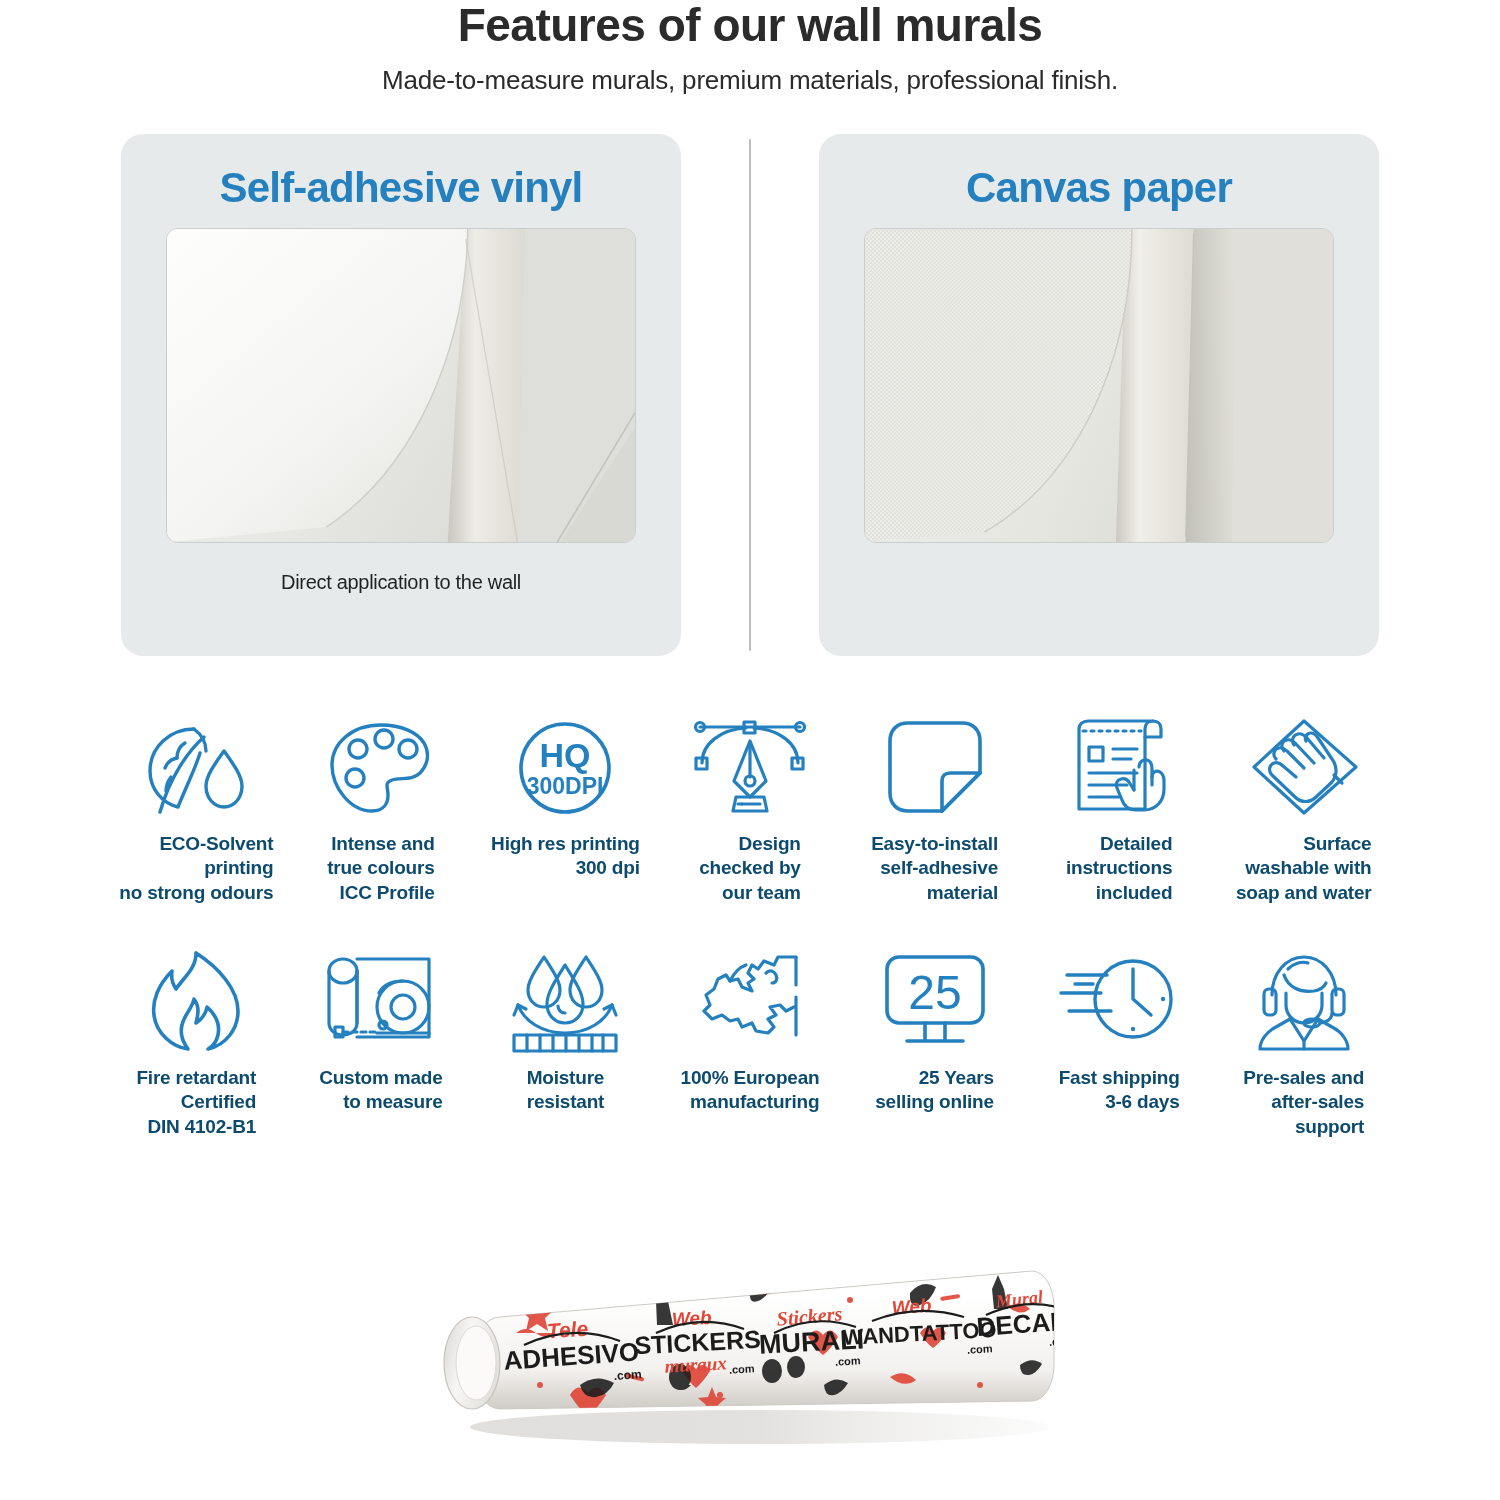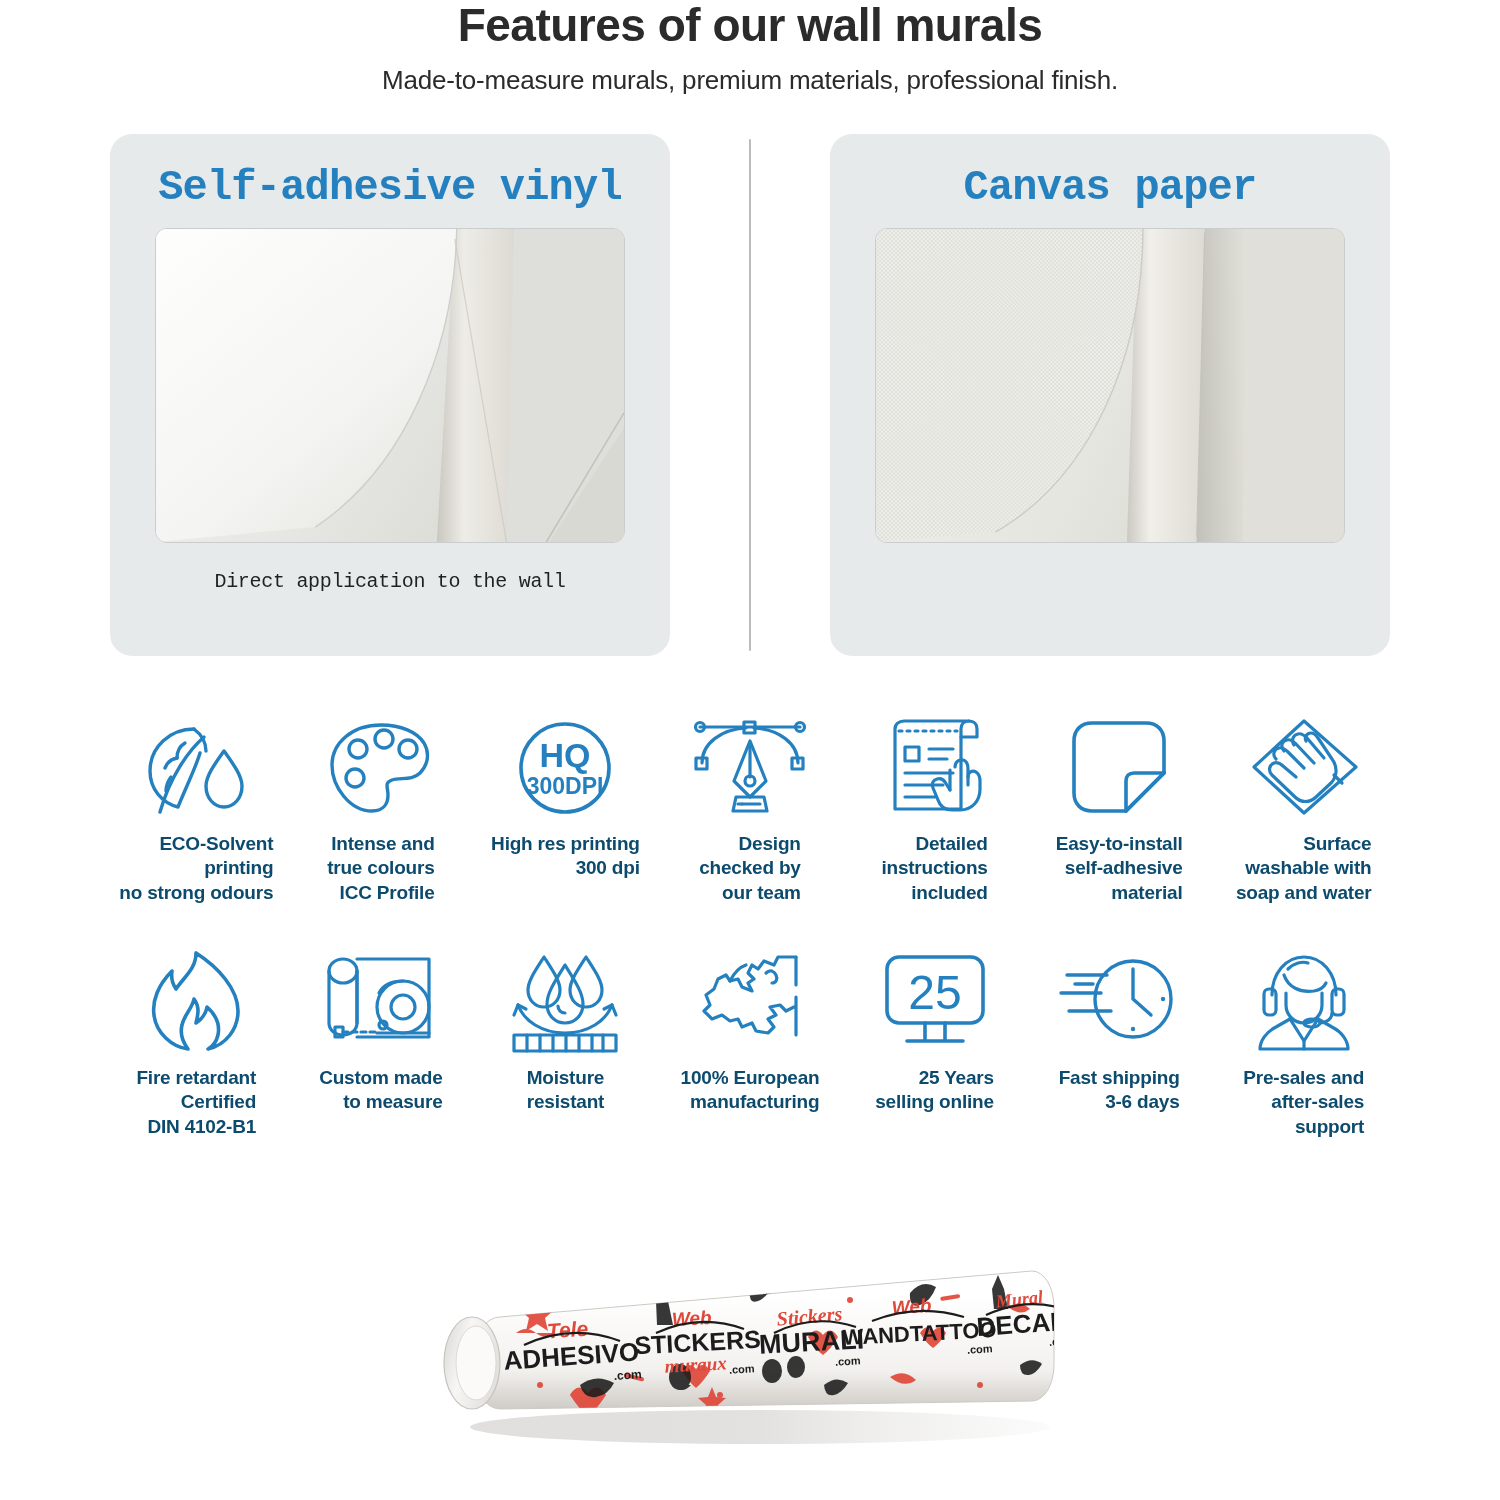--- a/index.html
+++ b/index.html
@@ -18,21 +18,21 @@
     letter-spacing: -0.5px; line-height: 1.1;
   }
   .subtitle {
     margin-top: 14px; font-size: 26px; color: #2b2b2b;
     font-weight: normal; letter-spacing: -0.2px;
   }
 
   
   .panels {
     display: flex; justify-content: center; align-items: center;
-    gap: 11px; margin-top: 38px; position: relative; font-family: Liberation Mono, monospace;
+    gap: 0; margin-top: 38px; position: relative;
   }
   .panel {
     width: 560px; height: 522px;
     background: #e7eaea; border-radius: 22px;
     display: flex; flex-direction: column; align-items: center;
     padding: 22px 24px 0 24px;
   }
   .panel-title {
     color: #2480bf; font-size: 42px; font-weight: bold;
     letter-spacing: -0.8px; line-height: 1.15; text-align: center;
@@ -230,48 +230,48 @@
           <circle cx="54" cy="89" r="1.6" fill="#2480bf" stroke="none"></circle>
         </svg>
       </div>
       <div class="lbl" style="white-space:pre-line">Design
 checked by
 our team</div>
     </div>
 
     <div class="feature">
       <div class="ico">
+        <svg width="110" height="105" viewBox="0 0 110 105" fill="none" stroke="#2480bf" stroke-width="3.6" stroke-linecap="round" stroke-linejoin="round">
+          <path d="M28 8 L82 8 C93 8 100 15 100 26 L100 58 L62 96 L28 96 C17 96 10 89 10 78 L10 26 C10 15 17 8 28 8 Z"></path>
+          <path d="M100 58 L70 58 C65 58 62 61 62 66 L62 96"></path>
+          <path d="M100 58 L62 96"></path>
+        </svg>
+      </div>
+      <div class="lbl" style="white-space:pre-line">Easy-to-install
+self-adhesive
+material</div>
+    </div>
+
+    <div class="feature">
+      <div class="ico">
         <svg width="116" height="105" viewBox="0 0 116 105" fill="none" stroke="#2480bf" stroke-width="3.2" stroke-linecap="round" stroke-linejoin="round">
           <path d="M18 14 C18 9 22 6 27 6 L92 6 C87 6 84 9 84 14 L84 94 L18 94 Z"></path>
           <path d="M92 6 C97 6 100 9 100 14 L100 22 L84 22"></path>
           <path d="M22 16 L80 16" stroke-dasharray="3 5"></path>
           <rect x="28" y="32" width="14" height="14"></rect>
           <path d="M52 34 L76 34 M52 44 L70 44"></path>
           <path d="M28 58 L76 58 M28 70 L66 70 M28 82 L58 82"></path>
           <path d="M78 52 C78 47 82 44 86 45 C90 46 91 50 91 54 L91 70"></path>
           <path d="M91 62 C91 57 95 55 99 57 C102 59 103 62 103 66 L103 74 C103 86 95 95 83 95 L75 95 C68 95 63 91 61 85 L56 73 C54 69 56 65 60 64 C63 63 66 64 68 67 L73 75"></path>
           <path d="M73 75 L73 55"></path>
         </svg>
       </div>
       <div class="lbl" style="white-space:pre-line">Detailed
 instructions
 included</div>
-    </div>
-
-    <div class="feature">
-      <div class="ico">
-        <svg width="110" height="105" viewBox="0 0 110 105" fill="none" stroke="#2480bf" stroke-width="3.6" stroke-linecap="round" stroke-linejoin="round">
-          <path d="M28 8 L82 8 C93 8 100 15 100 26 L100 58 L62 96 L28 96 C17 96 10 89 10 78 L10 26 C10 15 17 8 28 8 Z"></path>
-          <path d="M100 58 L70 58 C65 58 62 61 62 66 L62 96"></path>
-          <path d="M100 58 L62 96"></path>
-        </svg>
-      </div>
-      <div class="lbl" style="white-space:pre-line">Easy-to-install
-self-adhesive
-material</div>
     </div>
 
     <div class="feature">
       <div class="ico">
         <svg width="116" height="105" viewBox="0 0 116 105" fill="none" stroke="#2480bf" stroke-width="3.2" stroke-linecap="round" stroke-linejoin="round">
           <path d="M58 6 L110 52 L58 98 L8 52 Z"></path>
           <path d="M30 44 C26 40 28 34 33 33 C36 32 39 34 42 37 L58 53"></path>
           <path d="M38 36 C34 31 36 26 41 25 C44 24 47 26 50 29 L68 48"></path>
           <path d="M48 30 C45 25 47 20 52 19 C55 18 58 20 61 23 L78 43"></path>
           <path d="M60 26 C58 22 61 18 65 18 C68 18 70 20 72 23 L86 44 C92 52 91 62 85 68 L70 82 C64 88 55 88 49 82 L26 60 C22 56 23 50 28 48 C31 47 34 48 37 51 L50 62"></path>

